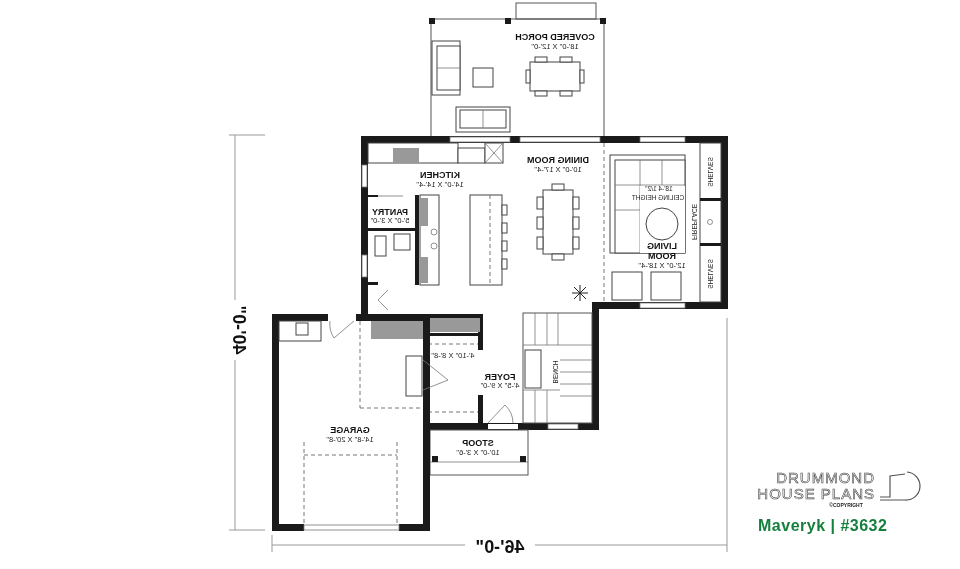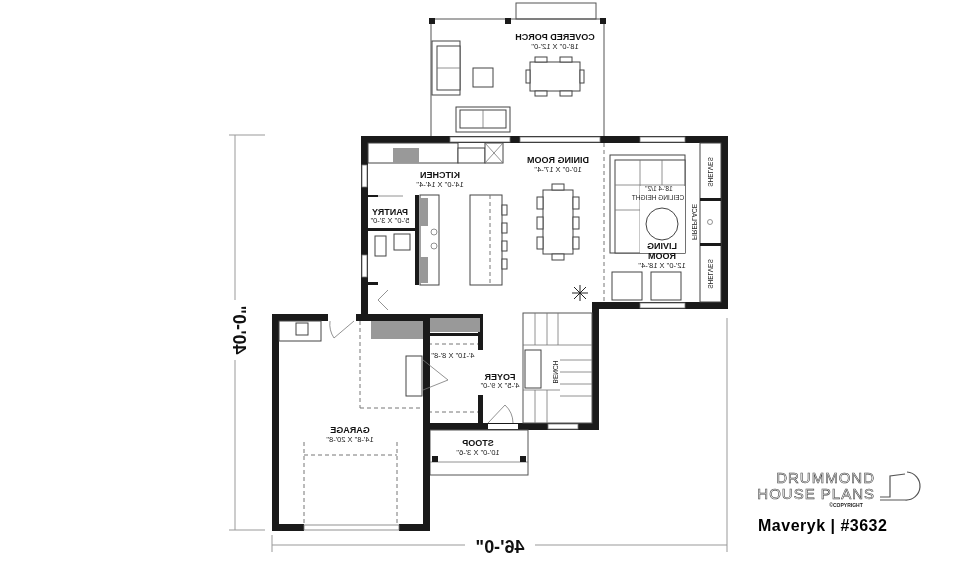--- a/index.html
+++ b/index.html
@@ -11,21 +11,21 @@
   .dash { fill:none; stroke:#777; stroke-width:1; stroke-dasharray:4 3; }
   .furn { fill:#fff; stroke:#444; stroke-width:1; }
   .hatch { fill:#999; }
   .dim { fill:none; stroke:#999; stroke-width:1; }
   .rtitle { font-family:"Liberation Sans", sans-serif; font-weight:bold; font-size:9px; fill:#111; }
   .rsize { font-family:"Liberation Sans", sans-serif; font-size:7.5px; fill:#222; }
   .dimtxt { font-family:"Liberation Sans", sans-serif; font-weight:bold; font-size:18px; fill:#111; }
   .small { font-family:"Liberation Sans", sans-serif; font-size:6.5px; fill:#222; }
   .logo1 { font-family:"Liberation Sans", sans-serif; font-size:15px; fill:#fff; stroke:#444; stroke-width:0.6; letter-spacing:1px; }
   .logo2 { font-family:"Liberation Sans", sans-serif; font-size:5px; fill:#222; font-weight:bold; }
-  .brand { position:absolute; left:758px; top:517px; font-family:"Liberation Sans", sans-serif; font-size:16px; font-weight:bold; color:#000000; letter-spacing:0.5px; }
+  .brand { position:absolute; left:758px; top:517px; font-family:"Liberation Sans", sans-serif; font-size:16px; font-weight:bold; color:#15803d; letter-spacing:0.5px; }
 </style>
 </head>
 <body>
 
 <svg id="plan" viewBox="0 0 960 569" xmlns="http://www.w3.org/2000/svg">
 
   <g>
     <line class="dim" x1="235" y1="135" x2="235" y2="530"></line>
     <line class="dim" x1="229" y1="135" x2="265" y2="135"></line>
     <line class="dim" x1="229" y1="530" x2="265" y2="530"></line>

